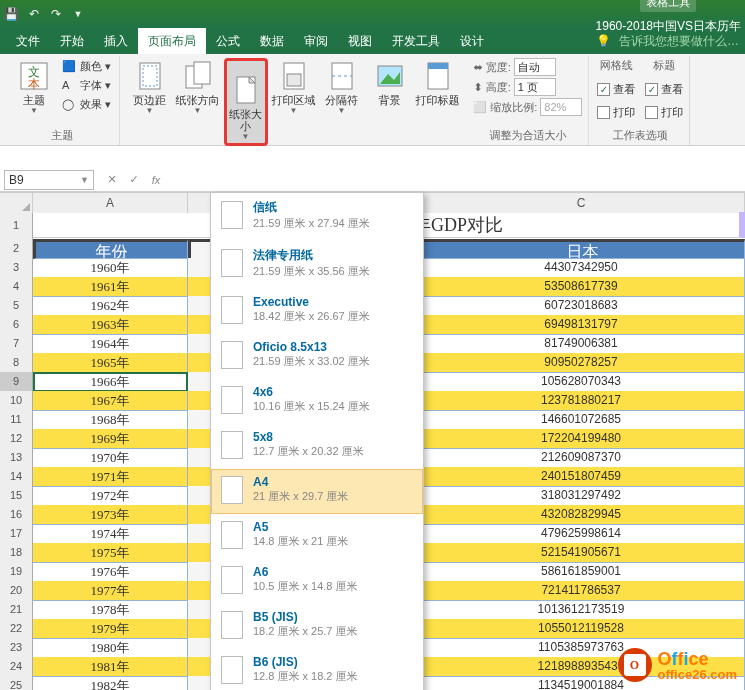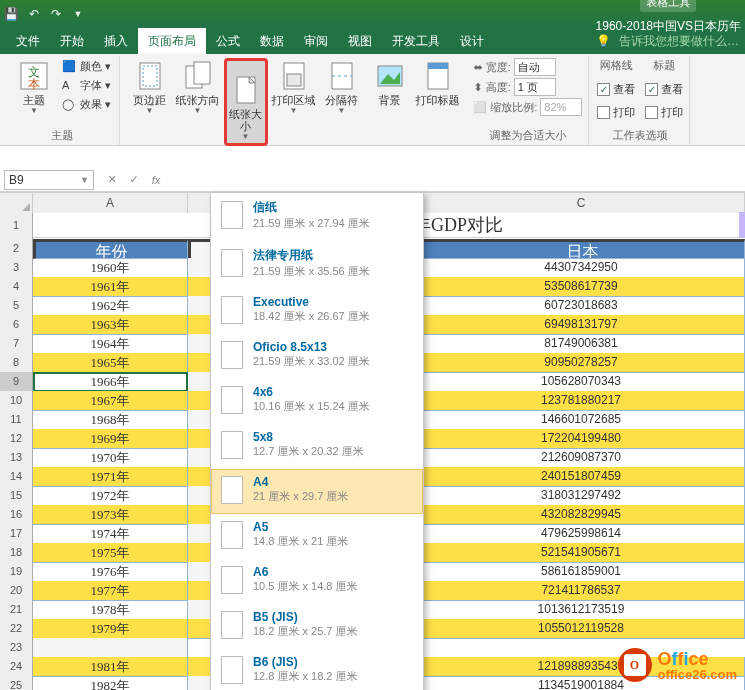--- a/index.html
+++ b/index.html
@@ -495,20 +495,21 @@
     <div class="cell data-c">1013612173519</div>
       </div>
       <div class="row alt">
         <div class="row-h">22</div>
     <div class="cell data-a">1979年</div>
     <div class="cell colB-hidden"></div>
     <div class="cell data-c">1055012119528</div>
       </div>
       <div class="row">
         <div class="row-h">23</div>
+    <div class="cell data-a">1980年</div>
     <div class="cell colB-hidden"></div>
     <div class="cell data-c">1105385973763</div>
       </div>
       <div class="row alt">
         <div class="row-h">24</div>
     <div class="cell data-a">1981年</div>
     <div class="cell colB-hidden"></div>
     <div class="cell data-c">1218988935439</div>
       </div>
       <div class="row">

